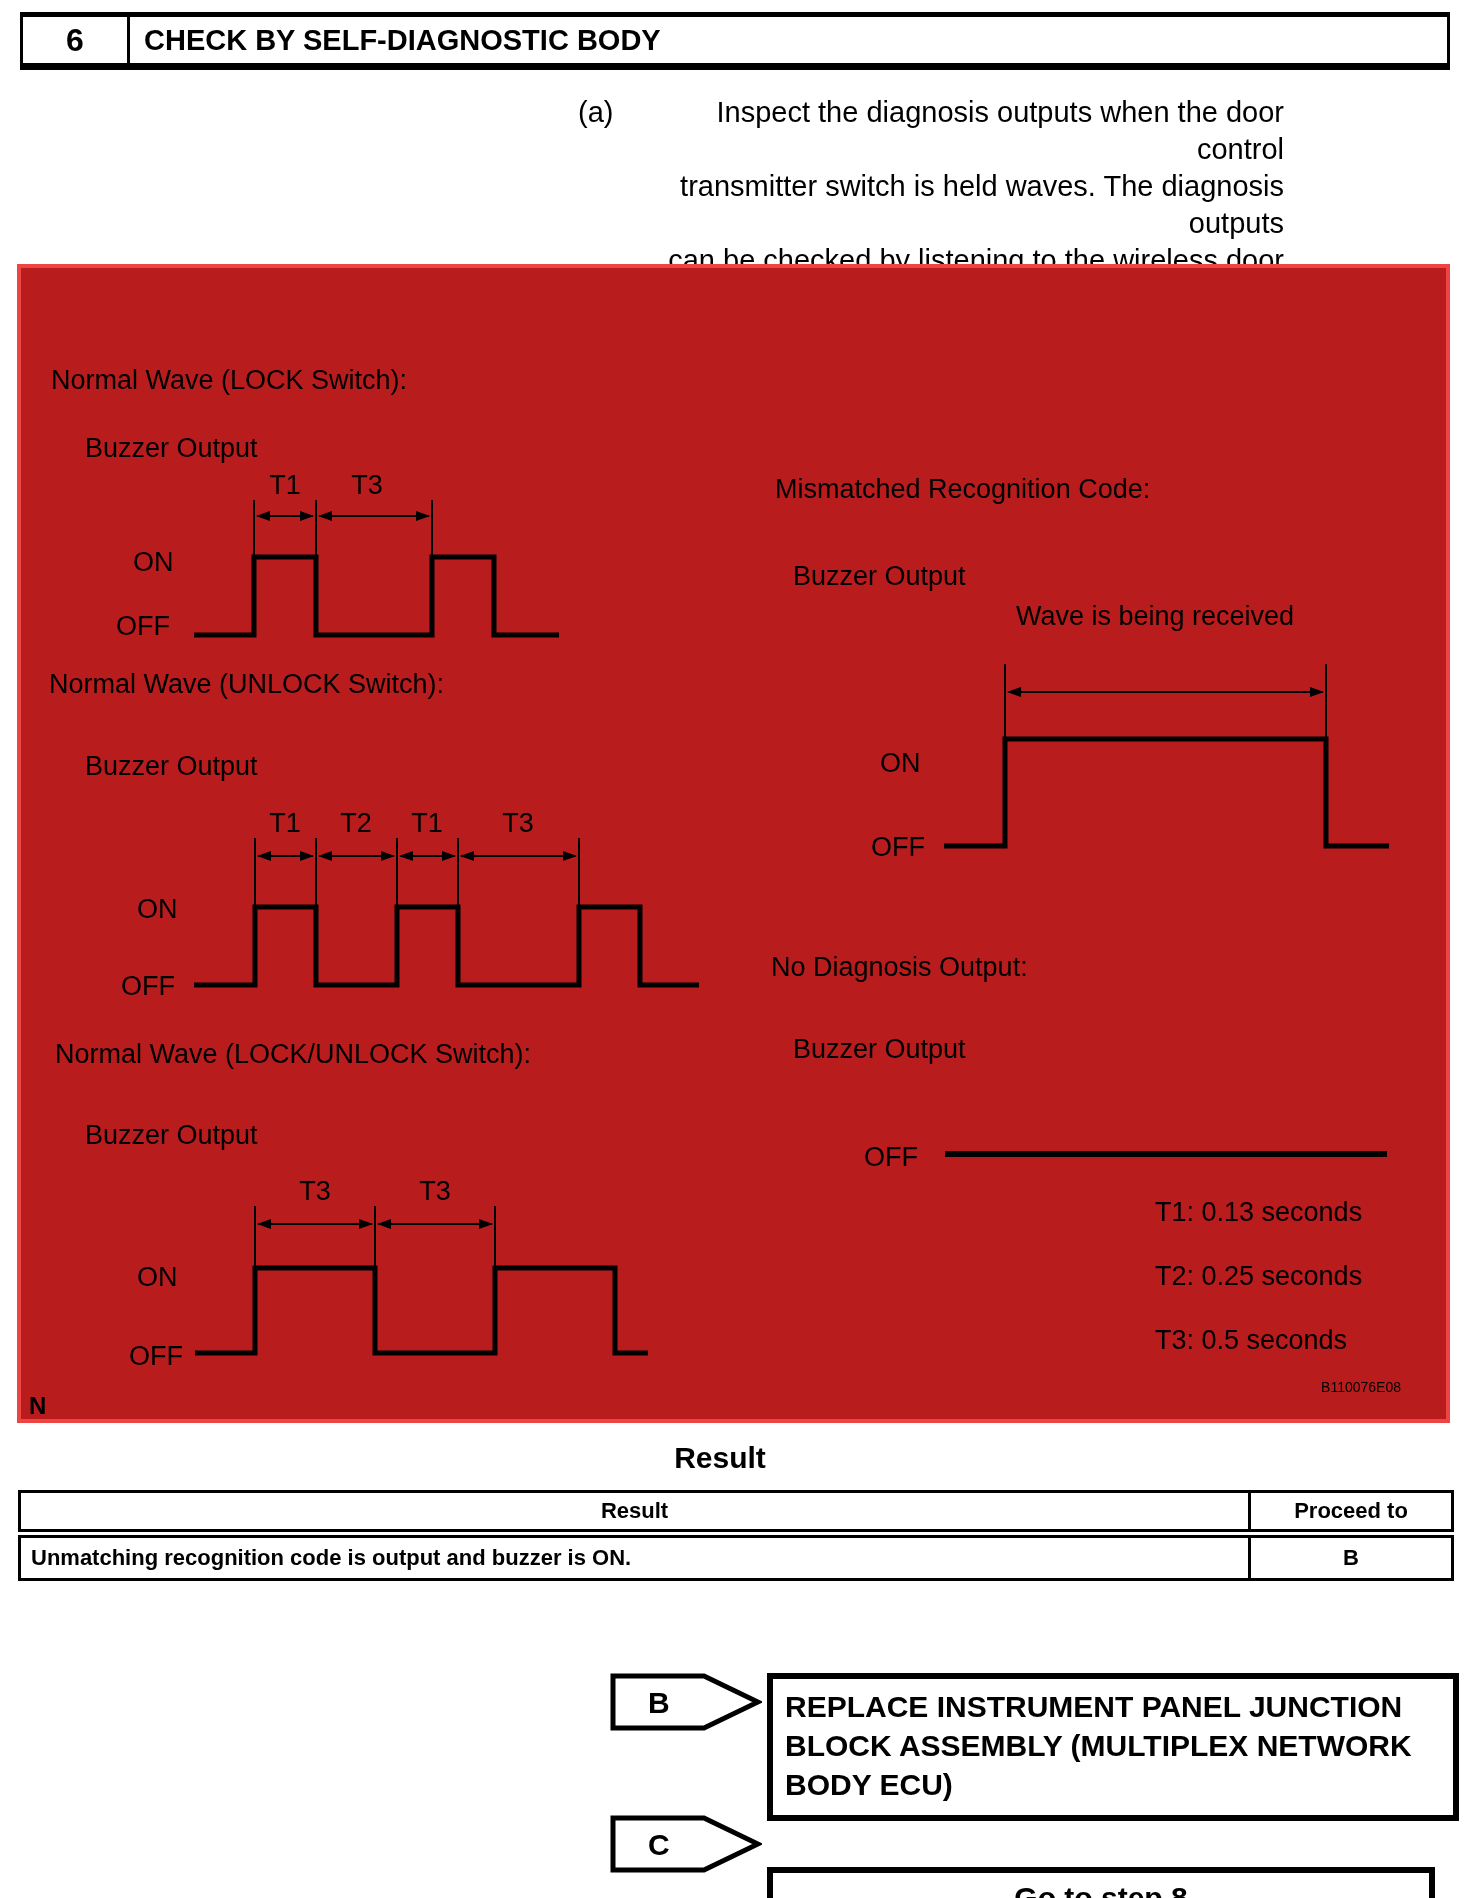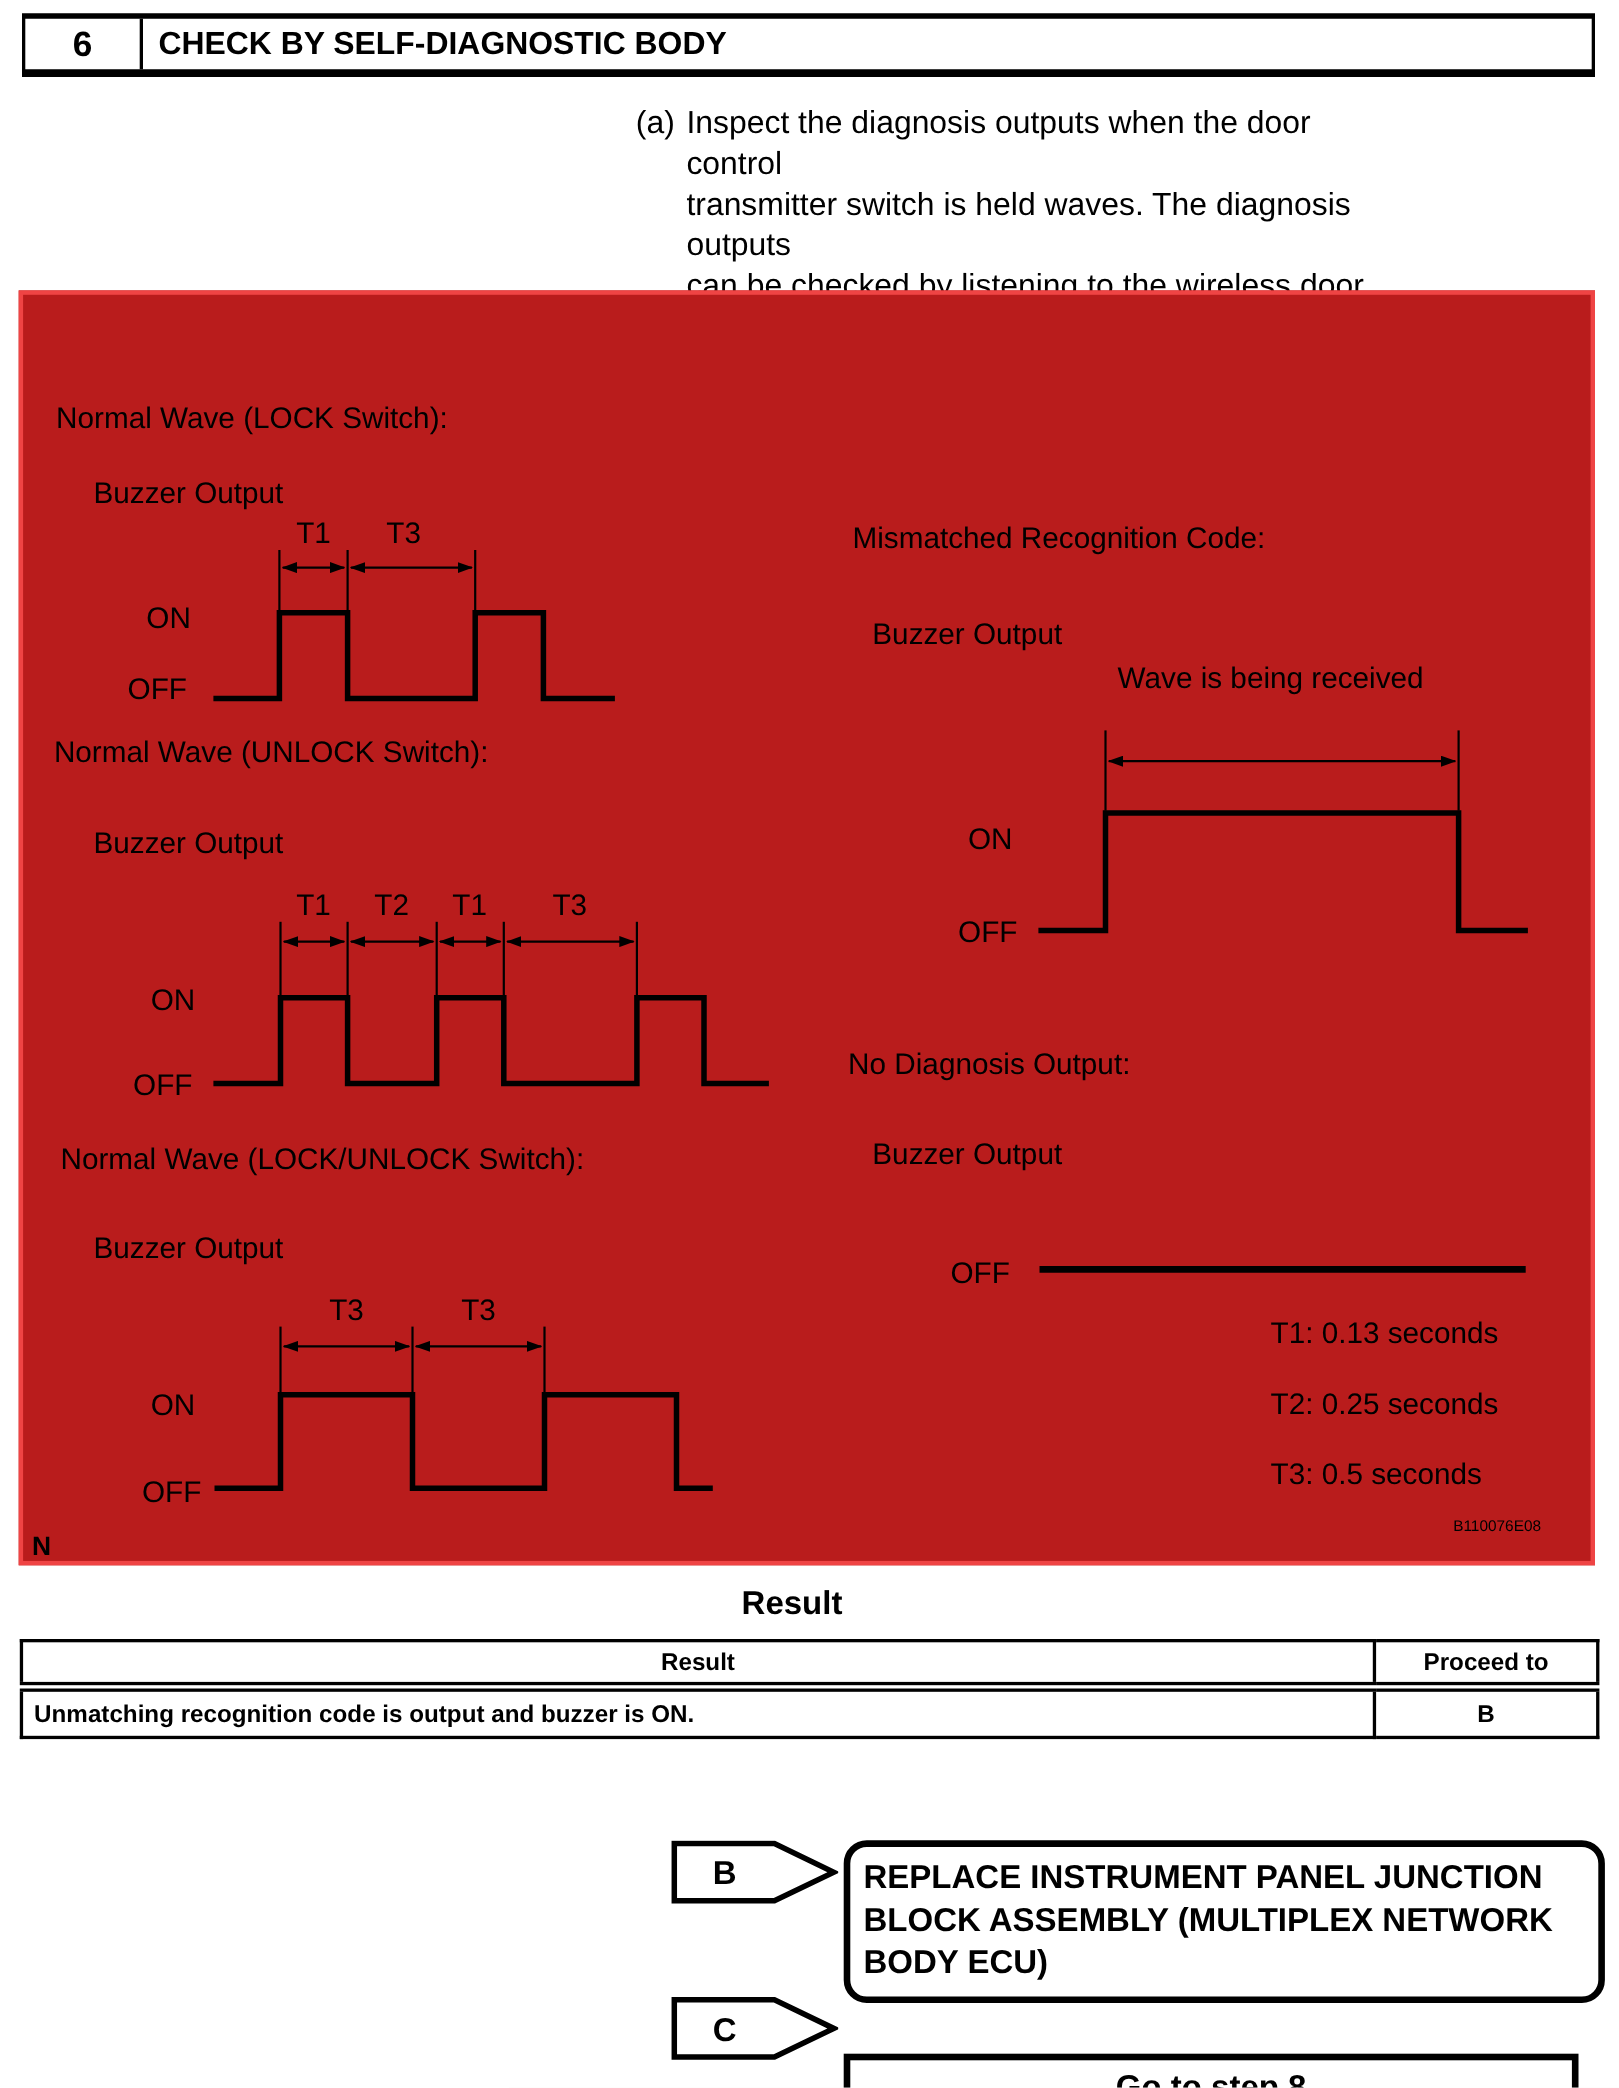--- a/index.html
+++ b/index.html
@@ -14,21 +14,21 @@
   .step-number-cell{width:104px;border-right:3px solid #000;
     display:flex;align-items:center;justify-content:center;
     font-size:32px;font-weight:bold;}
   .step-title-cell{flex:1;display:flex;align-items:center;padding-left:14px;
     font-size:29px;font-weight:bold;letter-spacing:0px;}
 
   
   .instruction{position:absolute;left:578px;top:94px;display:flex;
     font-size:29px;line-height:37px;}
   .instruction .marker{width:46px;flex:none;}
-  .instruction .lines{width:660px;}
+  .instruction .lines{width:660px;text-align:right;}
 
   
   .figure{position:absolute;left:17px;top:264px;width:1425px;height:1151px;
     border:4px solid #ef4444;background:#b91c1c;}
   .figure svg{display:block;}
   svg text{font-family:"Liberation Sans",sans-serif;fill:#000;font-size:27px;}
   svg .small{font-size:14px;}
   svg .corner{font-size:24px;font-weight:bold;}
   .wave{fill:none;stroke:#000;stroke-width:5;}
   .wave-thick{fill:none;stroke:#000;stroke-width:6;}
@@ -43,21 +43,21 @@
   table.result-table{position:absolute;left:18px;top:1490px;width:1436px;
     border-collapse:collapse;background:#fff;}
   table.result-table th,table.result-table td{
     border:3px solid #000;font-size:22px;font-weight:bold;padding:7px 10px;}
   table.result-table thead th{border-bottom:9px double #000;text-align:center;padding:5px 10px;}
   td.proceed{width:180px;text-align:center;}
 
   
   .action-pentagon{position:absolute;left:610px;}
   .action-box{position:absolute;left:767px;width:656px;border:6px solid #000;background:#fff;}
-  .action-box.multi{padding:8px 12px;font-size:30px;font-weight:bold;line-height:39px;border-radius:21px;}
+  .action-box.multi{padding:8px 12px;font-size:30px;font-weight:bold;line-height:39px;}
   .action-box.single{height:49px;display:flex;align-items:center;justify-content:center;
     font-size:30px;font-weight:bold;}
   .pentagon-shape{fill:#fff;stroke:#000;stroke-width:5;}
   .pentagon-label{font-size:30px;font-weight:bold;}
 </style>
 </head>
 <body>
 
 <div class="page">
 

